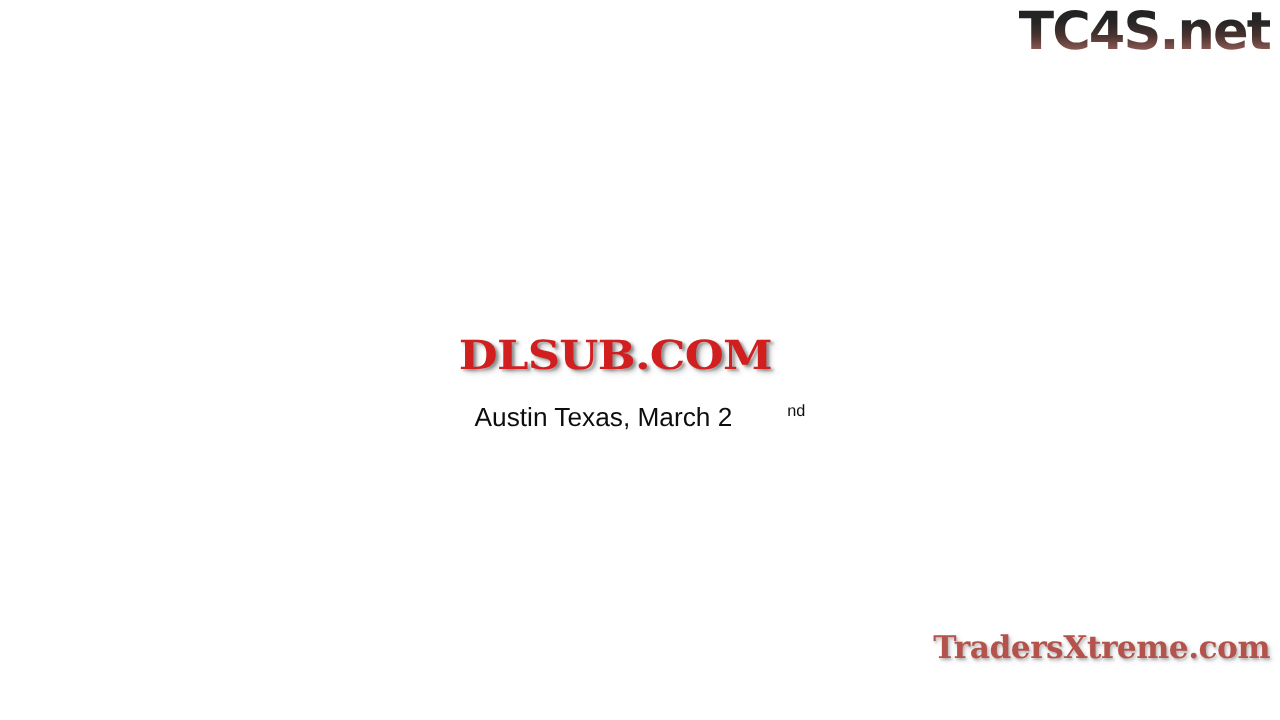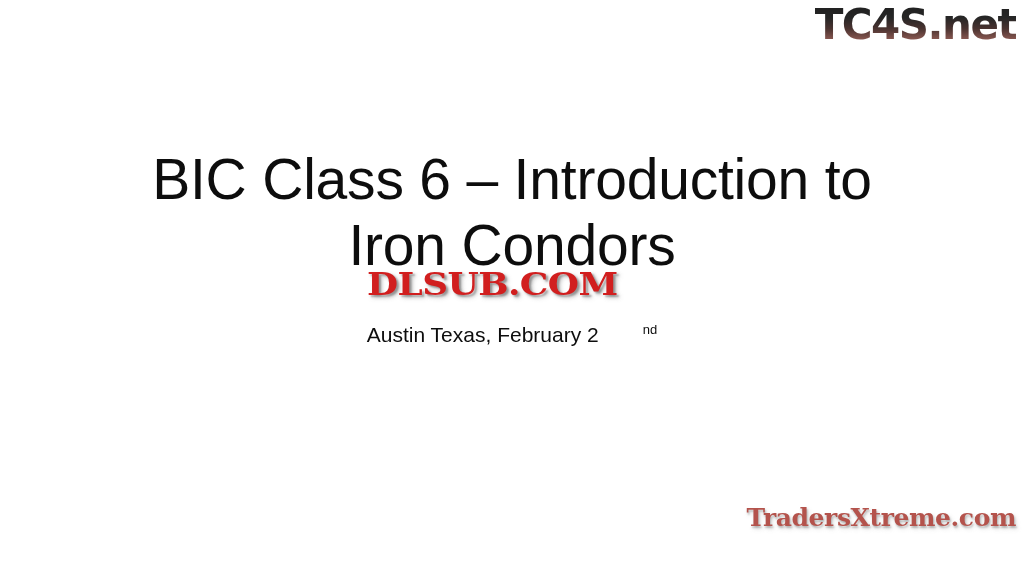--- a/index.html
+++ b/index.html
@@ -126,26 +126,22 @@
     text-align: right;
   }
 </style>
 </head>
 <body>
 
 <div id="slide">
 
   <div id="tc4s-logo">TC4S.net</div>
 
-  <div id="title-block">
-    <h1 id="slide-title">BIC Class 6 – Introduction to
-Iron Condors</h1>
-  </div>
 
   <div id="dlsub-watermark">DLSUB.COM</div>
 
   <div id="slide-subtitle">
-    <span>Austin Texas, February 2</span><span class="ordinal-suffix">nd</span>
+    <span>Austin Texas, March 2</span><span class="ordinal-suffix">nd</span>
   </div>
 
   <div id="tradersxtreme-watermark">TradersXtreme.com</div>
 
 </div>
 
 </body></html>

